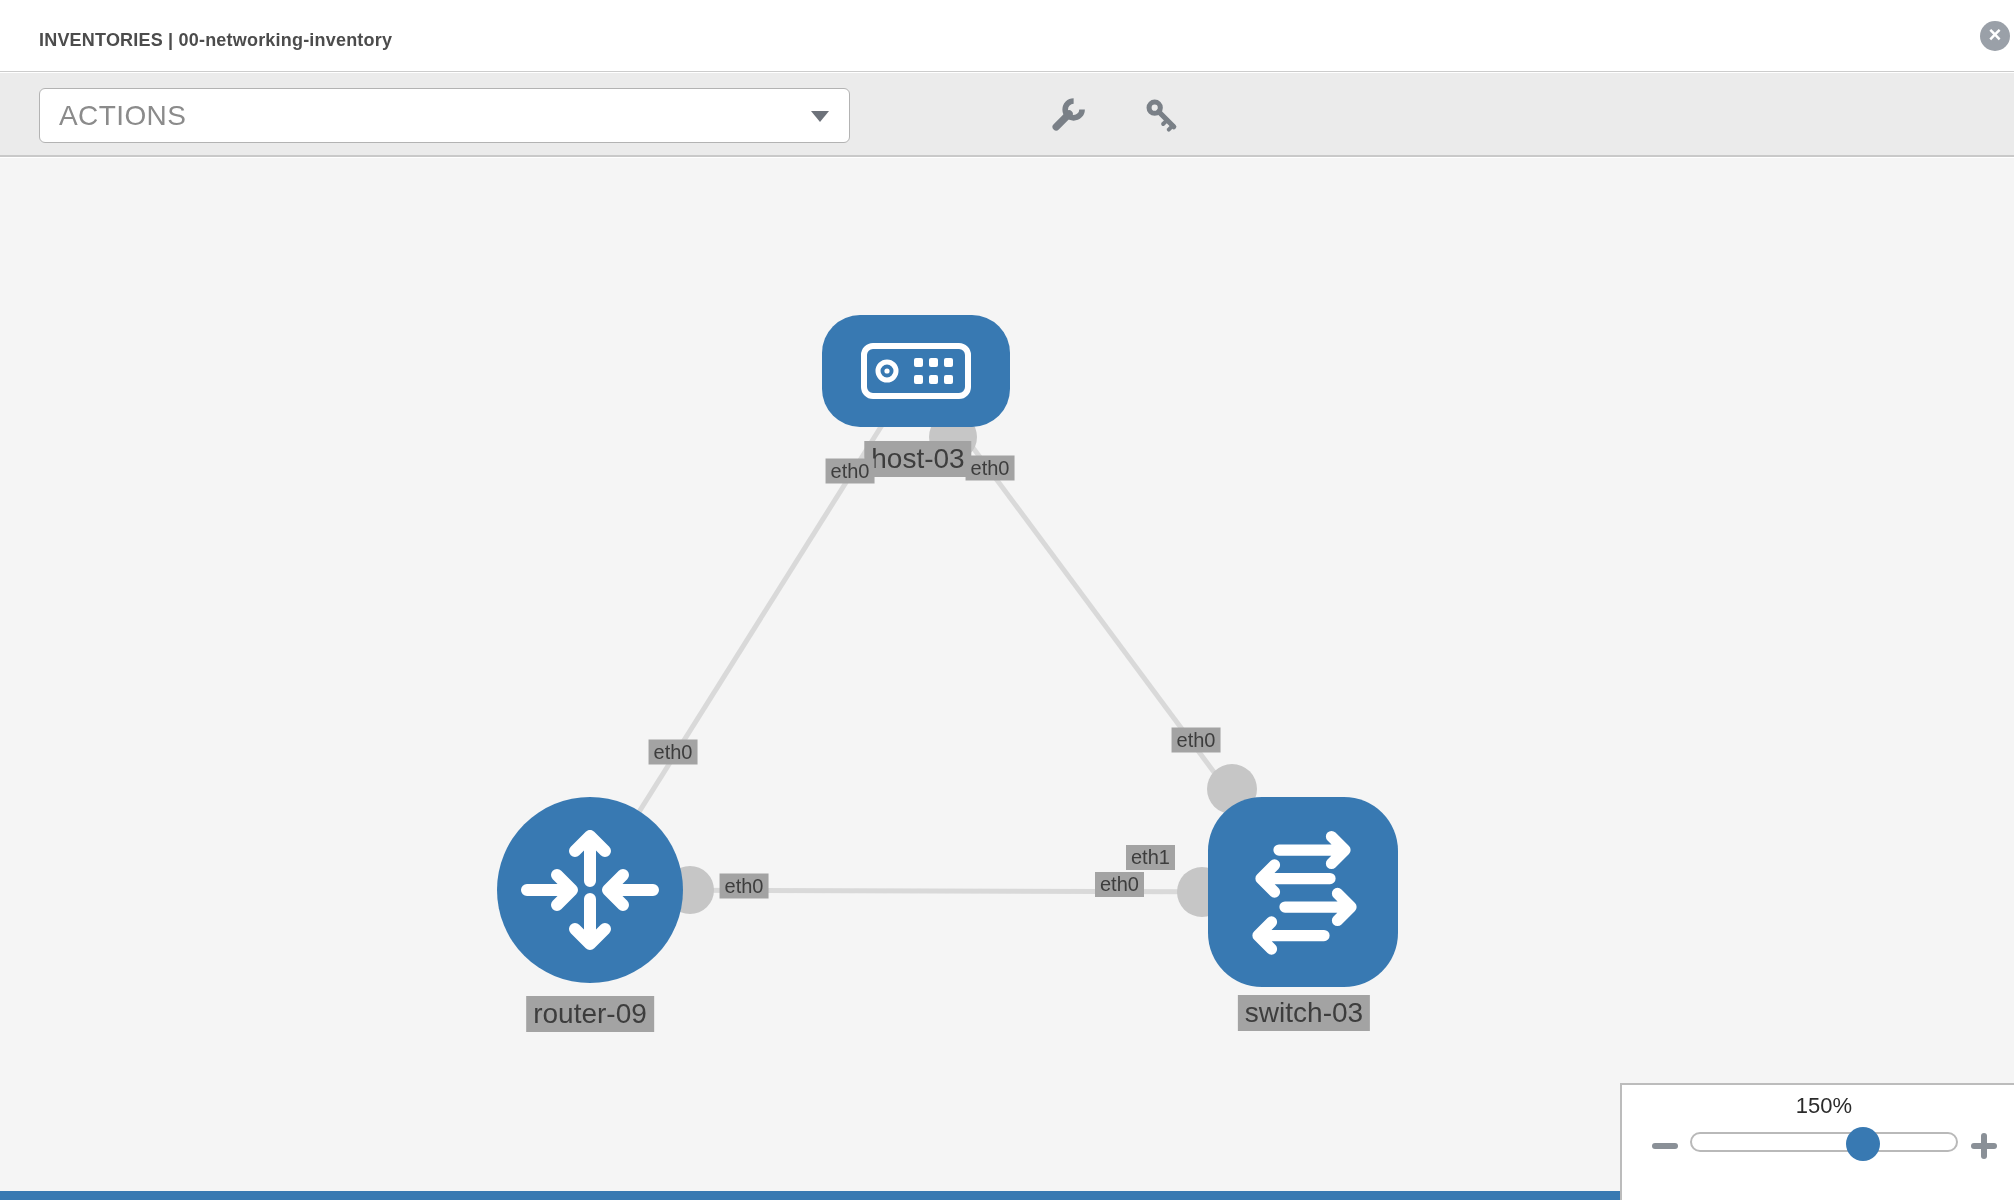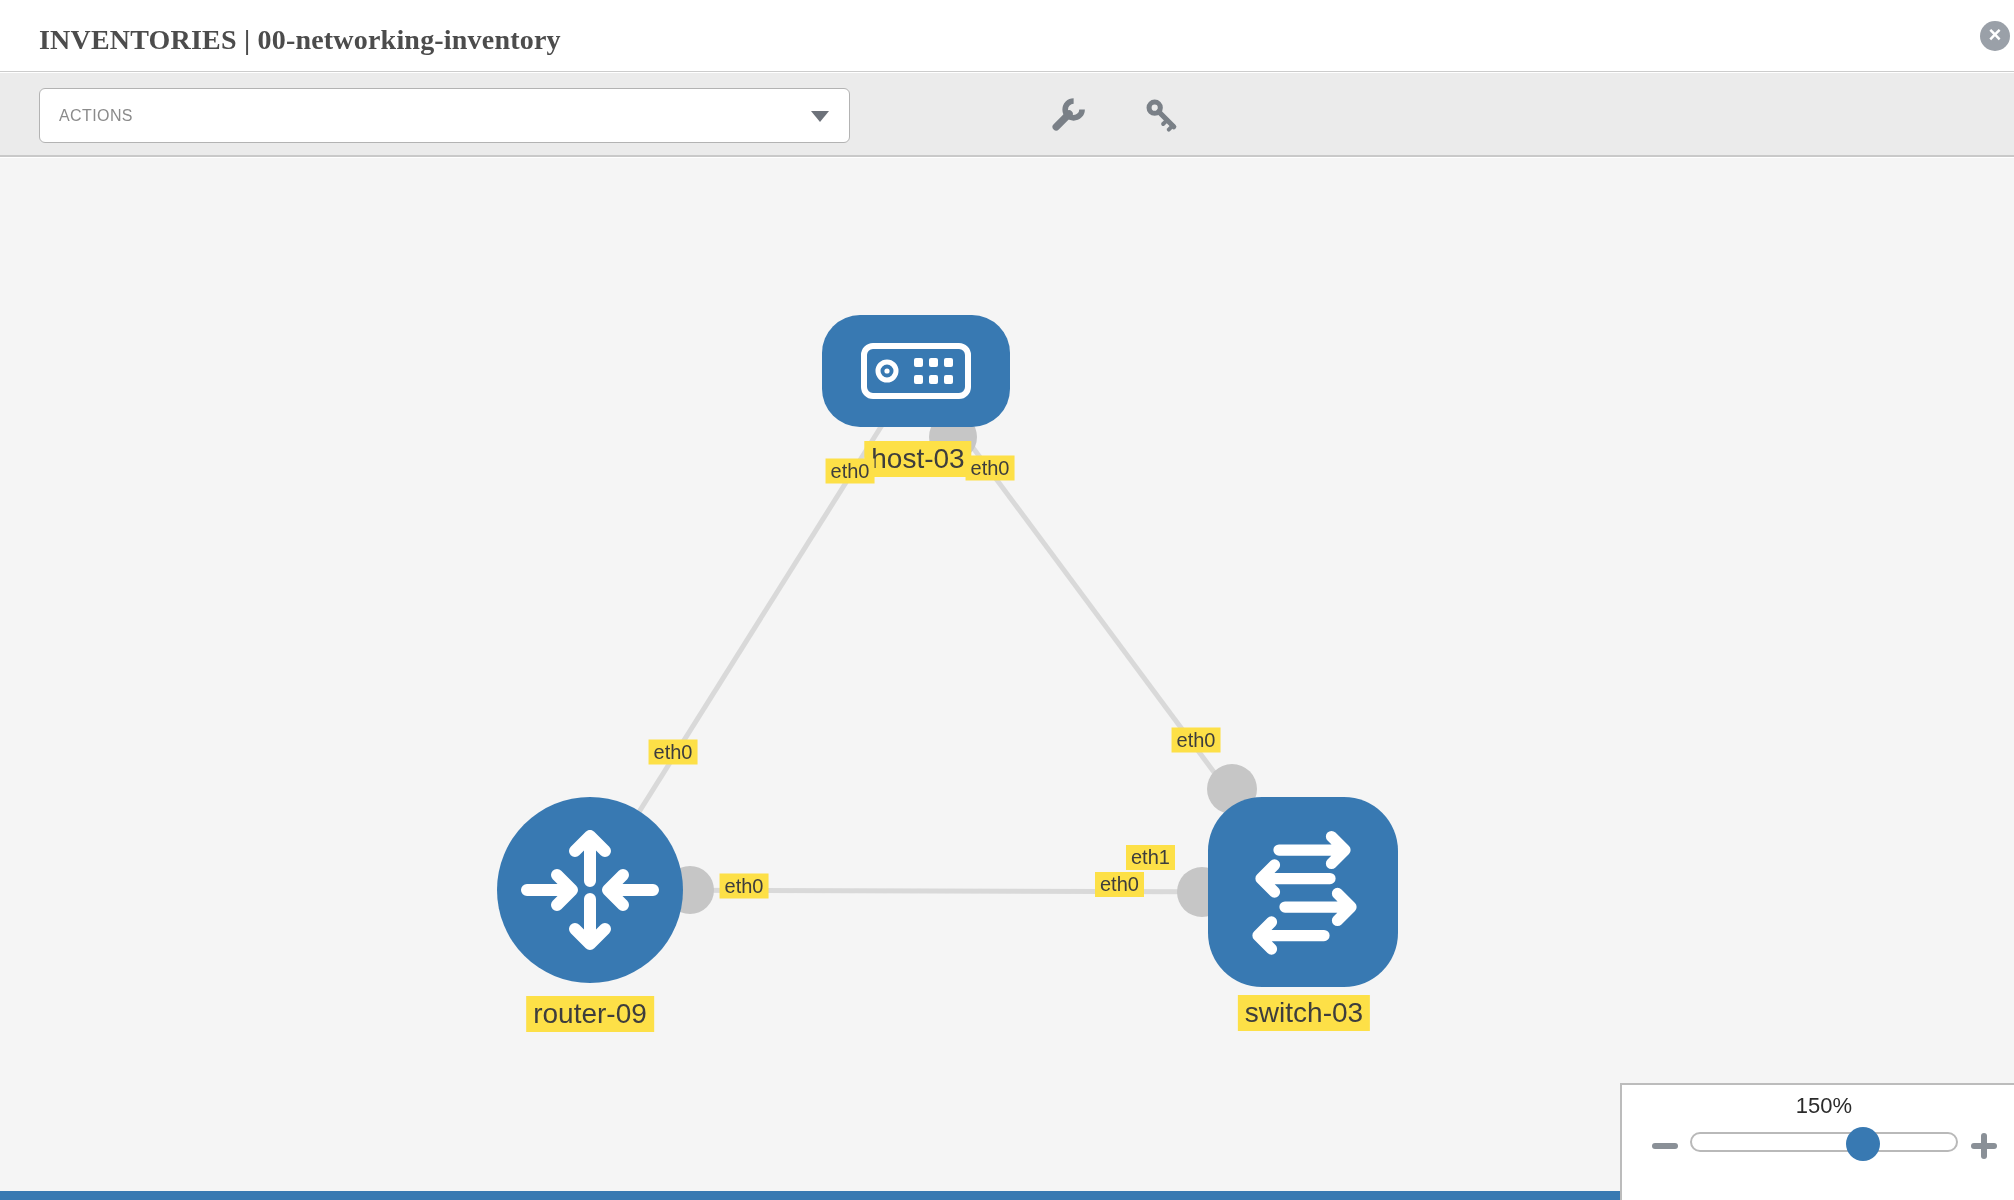--- a/index.html
+++ b/index.html
@@ -9,39 +9,39 @@
   }
   .app{position:absolute;inset:0;}
 
   
   .hdr{
     position:absolute;left:0;top:0;width:2014px;height:72px;background:#ffffff;
     border-bottom:1px solid #cccccc;box-sizing:border-box;
   }
   .title{
     position:absolute;left:39px;top:0;height:80px;display:flex;align-items:center;
-    margin:0;font-size:28px;font-weight:700;color:#4c4c4c;letter-spacing:.2px;font-family:Liberation Serif, serif;
+    margin:0;font-size:18px;font-weight:700;color:#4c4c4c;letter-spacing:.2px;
   }
   .close{
     position:absolute;left:1980px;top:21px;width:30px;height:30px;border-radius:50%;
     background:#9aa0a8;border:none;padding:0;display:flex;align-items:center;justify-content:center;
     cursor:pointer;
   }
   .close .x{color:#ffffff;font-size:22px;font-weight:700;line-height:1;transform:translateY(-1px);}
 
   
   .toolbar{
     position:absolute;left:0;top:73px;width:2014px;height:84px;background:#ebebeb;
     border-bottom:2px solid #c9c9c9;box-sizing:border-box;
   }
   .dd{
     position:absolute;top:15px;height:55px;background:#ffffff;border:1px solid #b3b3b3;
     border-radius:6px;box-sizing:border-box;display:flex;align-items:center;cursor:pointer;
   }
-  .dd .ph{font-size:16px;color:#8b8b8b;padding-left:19px;letter-spacing:.4px;}
+  .dd .ph{font-size:28px;color:#8b8b8b;padding-left:19px;letter-spacing:.4px;}
   .dd .caret{
     position:absolute;right:20px;top:50%;transform:translateY(-45%);
     width:0;height:0;border-left:9px solid transparent;border-right:9px solid transparent;
     border-top:11px solid #6d727a;
   }
   .dd.actions{left:39px;width:811px;}
   .dd.search{left:1185px;width:803px;}
   .toolicons{position:absolute;left:1050px;top:0;height:84px;width:130px;display:flex;align-items:center;justify-content:space-between;}
   .tool{cursor:pointer;}
 
@@ -50,21 +50,21 @@
     position:absolute;left:0;top:158px;width:2014px;height:1042px;background:#f5f5f5;
   }
   .net{position:absolute;left:0;top:0;}
 
   .node{position:absolute;display:flex;align-items:center;justify-content:center;background:#3879b2;z-index:2;cursor:pointer;}
   .node.host{left:822px;top:157px;width:188px;height:112px;border-radius:38px;}
   .node.router{left:497px;top:639px;width:186px;height:186px;border-radius:50%;}
   .node.switch{left:1208px;top:639px;width:190px;height:190px;border-radius:54px;}
 
   .nlabel,.iflabel{
-    position:absolute;background:#fde047;color:#3d3d3d;white-space:nowrap;z-index:3;
+    position:absolute;background:#a3a3a3;color:#3d3d3d;white-space:nowrap;z-index:3;
   }
   .nlabel{font-size:28px;padding:2px 7px;}
   .iflabel{font-size:20px;padding:1px 5px;}
   .center{transform:translate(-50%,-50%);}
 
   
   .zoompanel{
     position:absolute;left:1620px;top:925px;width:400px;height:160px;background:#ffffff;
     border:2px solid #bcbcbc;box-sizing:border-box;z-index:5;
   }

